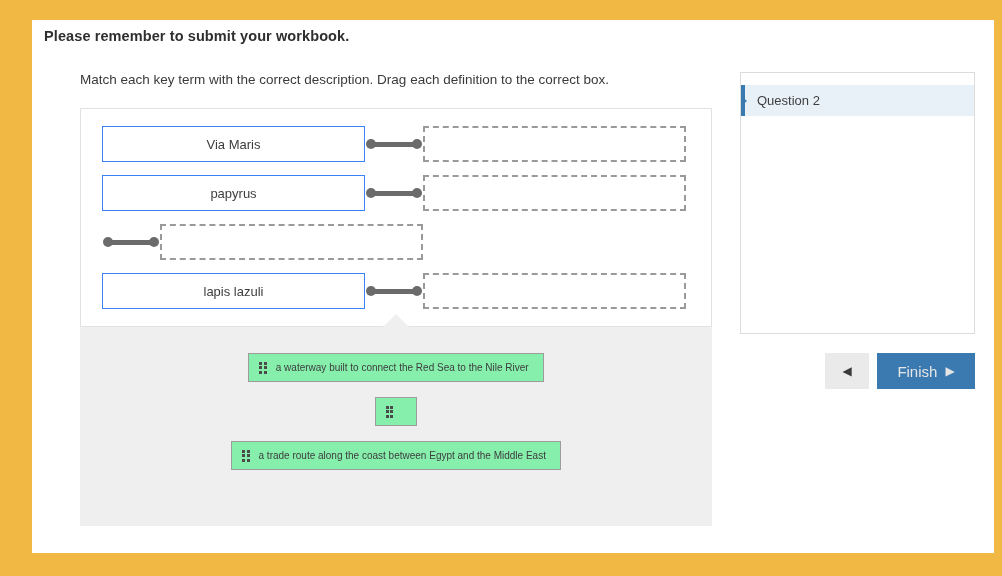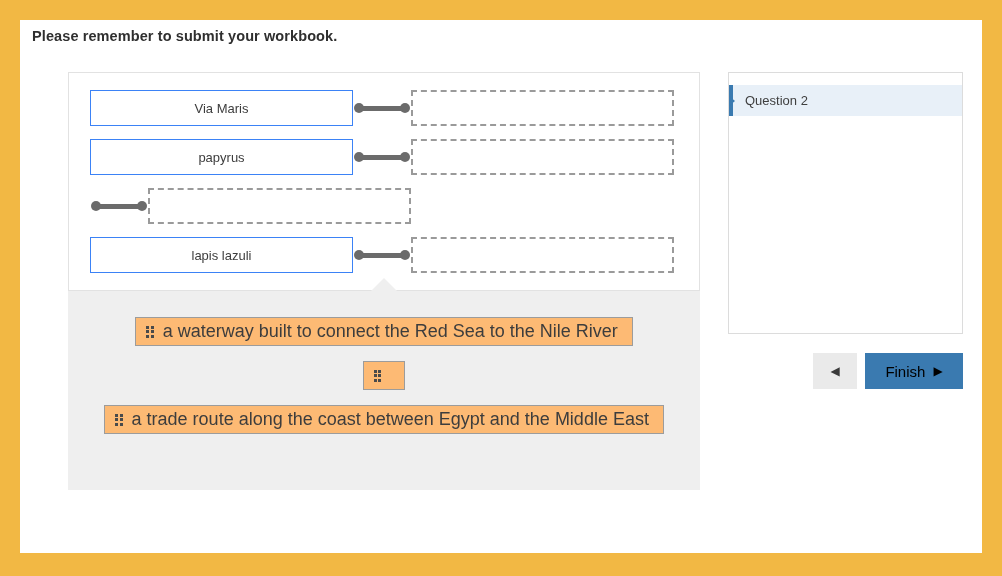--- a/index.html
+++ b/index.html
@@ -13,21 +13,21 @@
 
   body {
     background: #f2b844;
     font-family: "Liberation Sans", sans-serif;
     -webkit-font-smoothing: antialiased;
   }
 
   
   .app-frame {
     position: absolute;
-    left: 0; top: 0;
+    left: 12px; top: 0;
     width: 848px; height: 576px;
     background: #f2b844;
   }
 
   .page-sheet {
     position: absolute;
     left: 20px;
     top: 20px;
     width: 962px;
     height: 533px;
@@ -158,25 +158,25 @@
   .drag-list {
     display: flex;
     flex-direction: column;
     align-items: center;
     gap: 15px;
   }
 
   .drag-item {
     display: inline-flex;
     align-items: center;
-    background: #fdba74;
+    background: #86efac;
     border: 1px solid #9c9c9c;
     height: 29px;
     padding: 0 14px 0 10px;
-    font-size: 18px;
+    font-size: 10px;
     color: #3d3d3d;
     white-space: nowrap;
   }
 
   .grip {
     display: inline-grid;
     grid-template-columns: 3px 3px;
     grid-template-rows: 3px 3px 3px;
     gap: 1.5px;
     margin-right: 9px;
@@ -249,38 +249,39 @@
   }
   .btn-prev {
     width: 44px;
     background: #eaeaea;
     color: #3a3a3a;
     font-size: 12px;
   }
   .btn-finish {
     min-width: 98px;
     background: #3a7ab0;
-    color: #000000;
+    color: #e5e5e5;
     padding: 0 15px;
     gap: 8px;
   }
   .btn-finish .arrow-r { font-size: 12px; line-height: 1; }
 </style>
 </head>
 <body>
 
 <div class="app-frame">
   <div class="page-sheet">
 
     <div class="banner">
       <span class="banner-text">Please remember to submit your workbook.</span>
     </div>
 
     <div class="question-area">
 
+      <div class="prompt">Match each key term with the correct description. Drag each definition to the correct box.</div>
 
       <div class="match-card">
 
         <div class="match-row">
           <div class="term-box">
             <span>Via Maris</span>
           </div>
           <div class="connector">
             <span class="knob left"></span>
             <span class="bar"></span>

